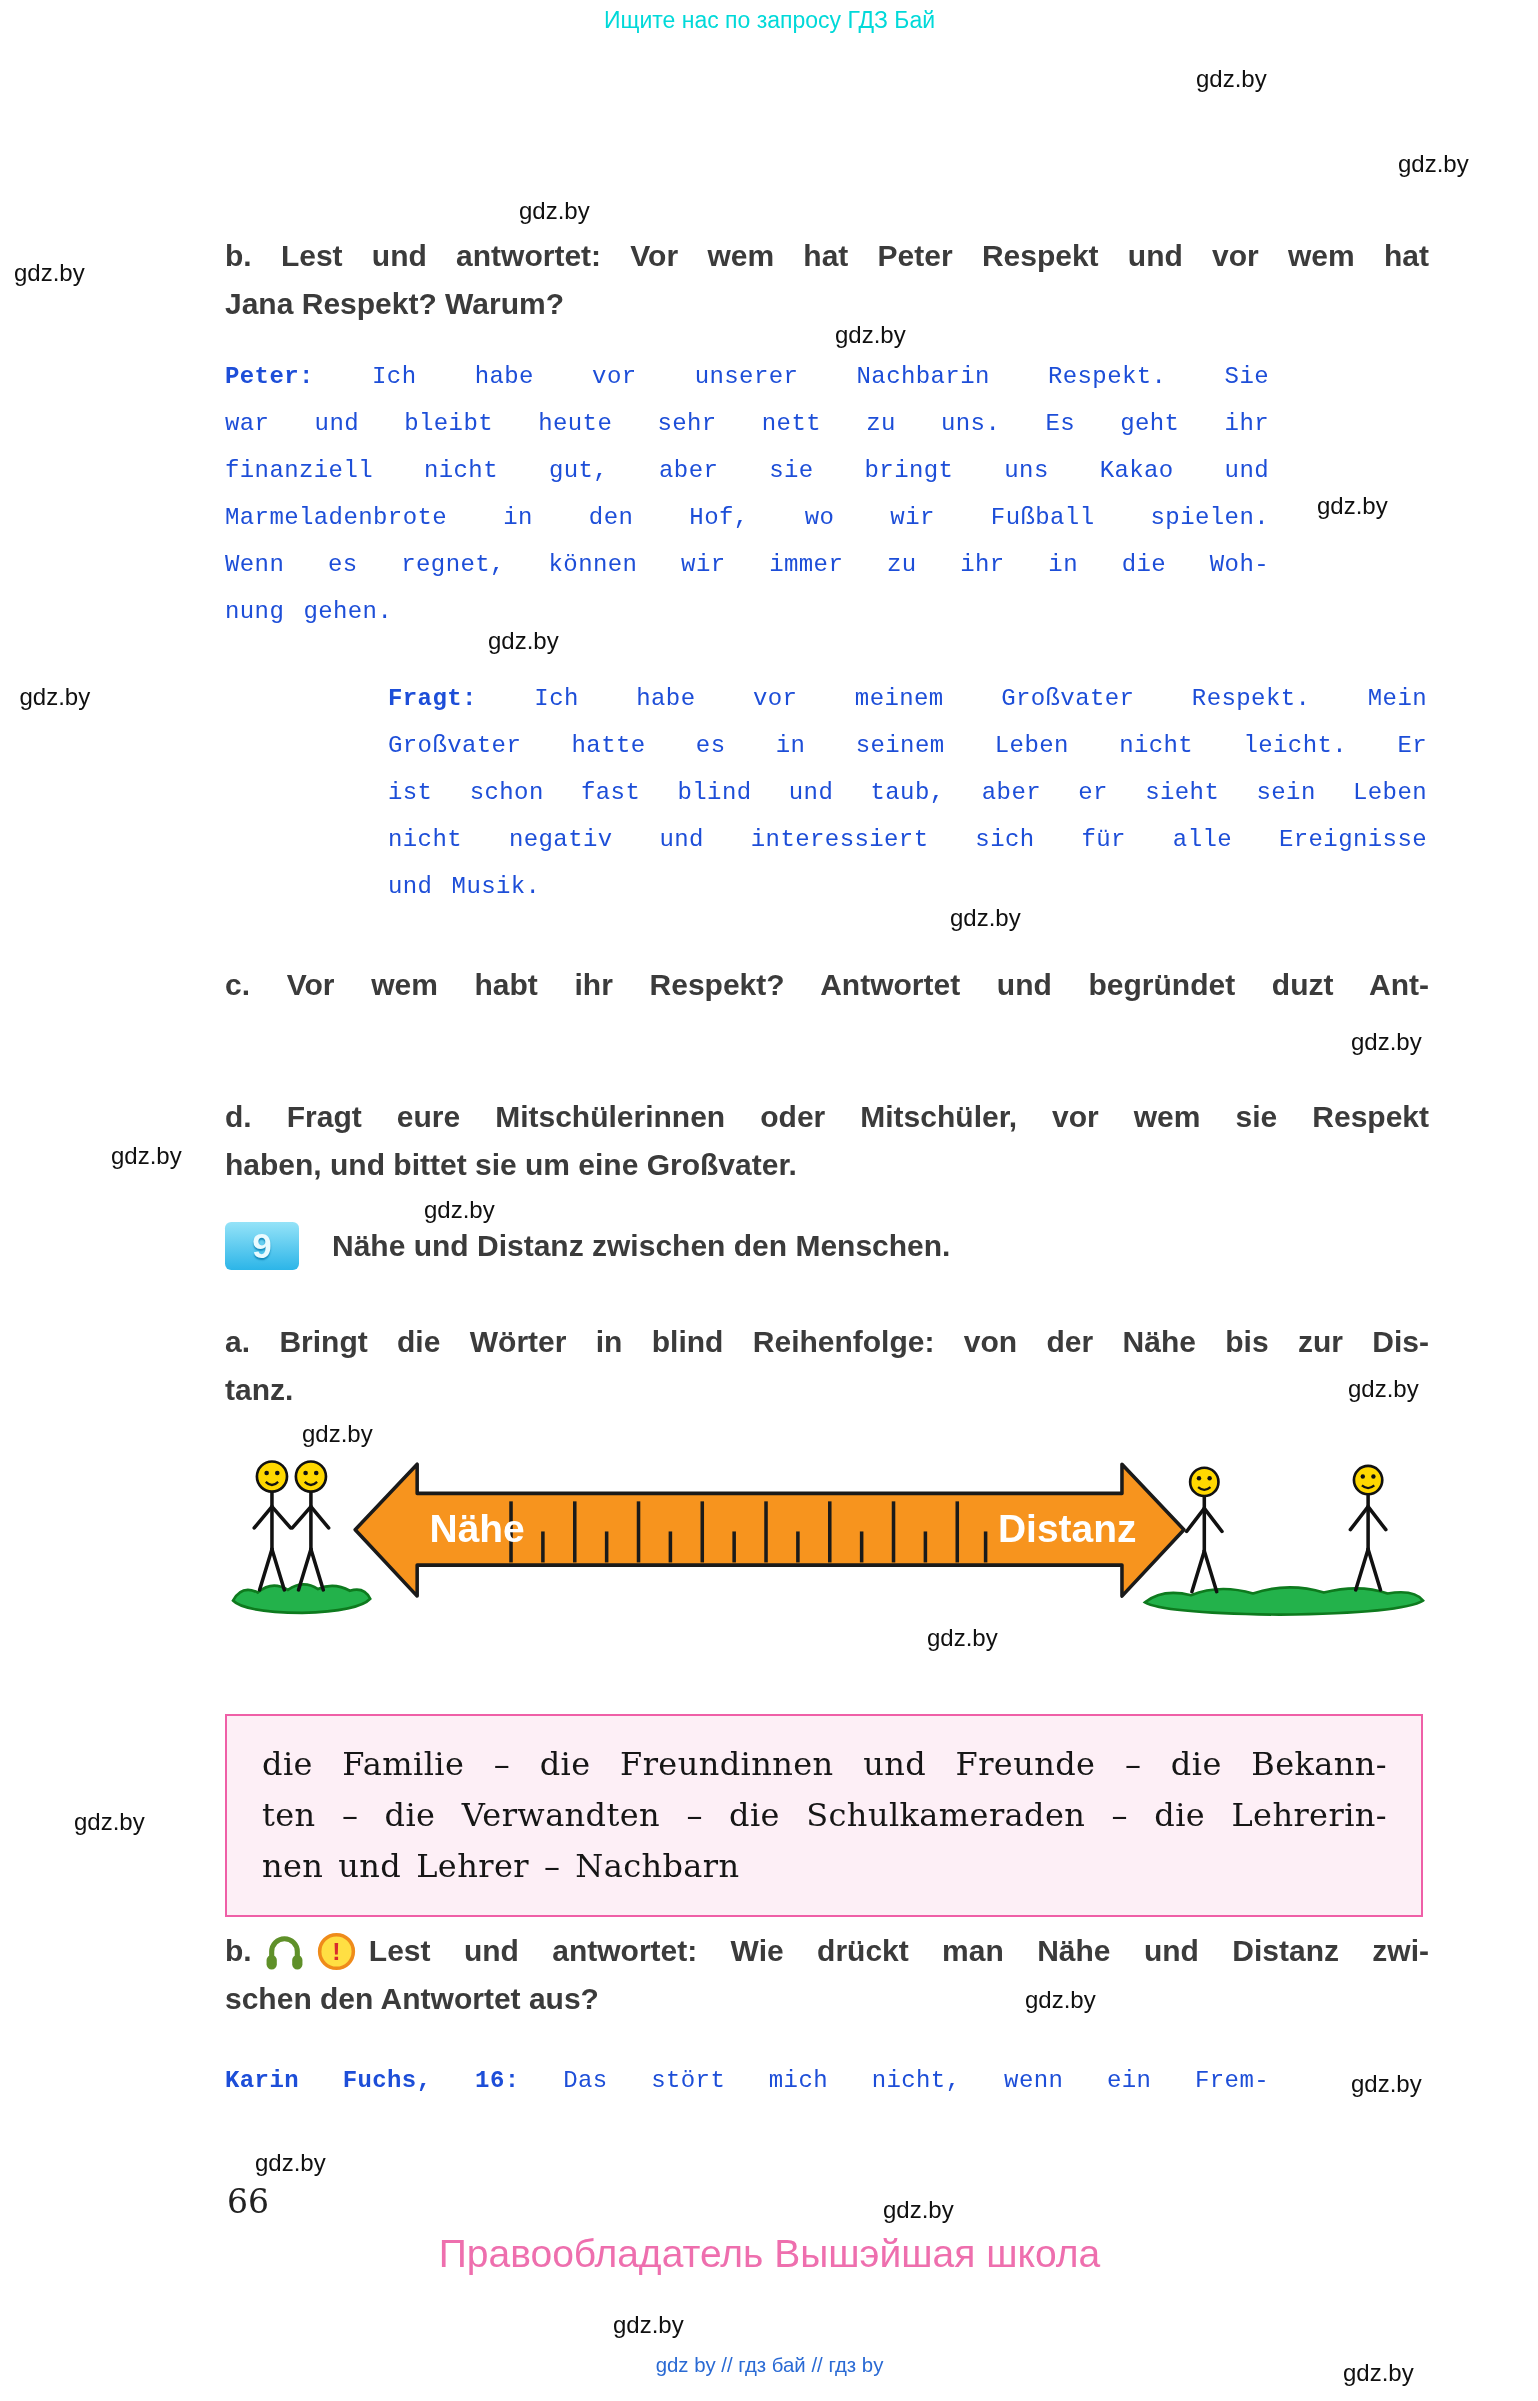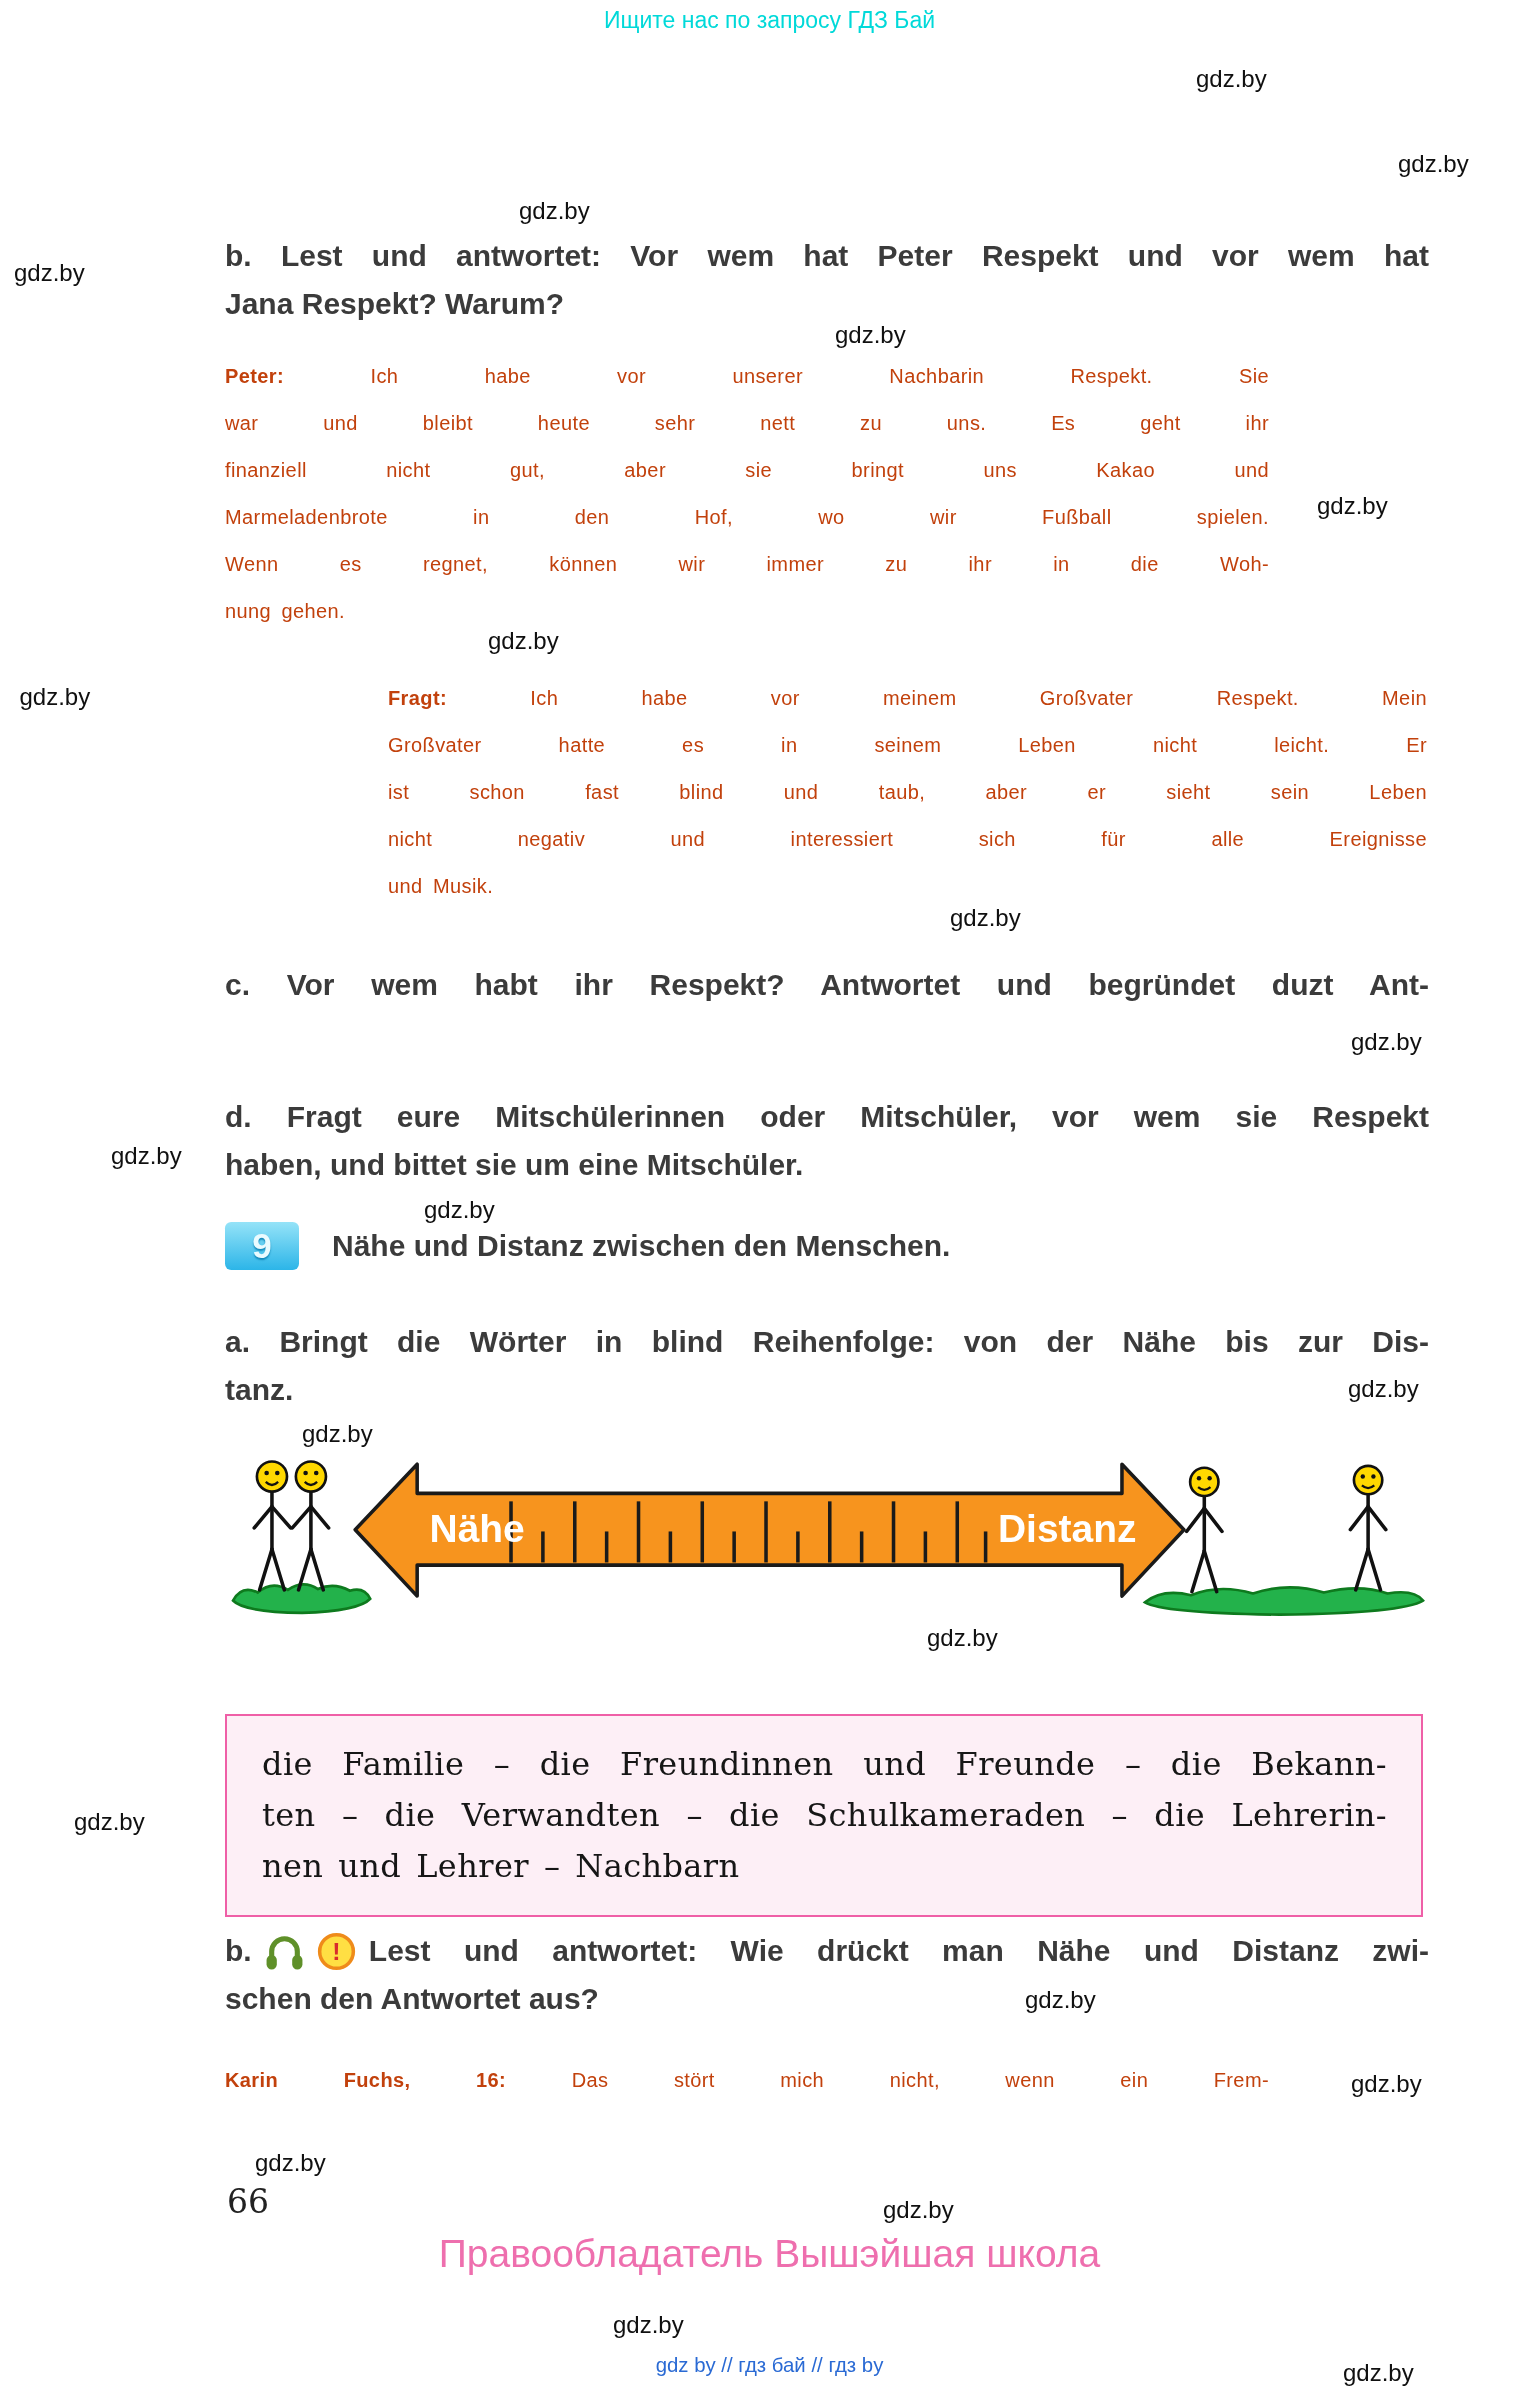--- a/index.html
+++ b/index.html
@@ -15,22 +15,22 @@
   .banner {
     position:absolute; top:7px; left:0; right:0; text-align:center;
     font-size:23px; color:#00d9d9;
   }
   .heading {
     position:absolute; width:1204px; font-weight:700; font-size:30px;
     line-height:48px; color:#3b3b3b; font-family:"Liberation Sans", sans-serif;
   }
   .jl { text-align:justify; text-align-last:justify; }
   .serif {
-    position:absolute; font-family:Liberation Sans, sans-serif; font-size:20px;
-    line-height:47px; color:#c2410c; letter-spacing:0.4px; word-spacing:4.4px;
+    position:absolute; font-family:Liberation Mono, monospace; font-size:24px;
+    line-height:47px; color:#1d4ed8; letter-spacing:0.4px; word-spacing:4.4px;
   }
   .serif b { font-weight:700; }
   .ex9 { position:absolute; left:225px; top:1222px; display:flex; align-items:center; gap:33px; }
   .badge {
     width:74px; height:48px; border-radius:6.2px;
     background:linear-gradient(180deg,#95e3f8,#2cb5e8);
     color:#eafbff; font-size:35px; font-weight:700;
     display:flex; align-items:center; justify-content:center;
     text-shadow:0 1.8px 1.8px #1489ba;
   }
@@ -109,21 +109,21 @@
   <div class="jl">nicht negativ und interessiert sich für alle Ereignisse</div>
   <div>und Musik.</div>
 </div>
 
 <div class="heading" style="left:225px;top:961px">
   <div class="jl">c. Vor wem habt ihr Respekt? Antwortet und begründet duzt Ant-</div>
 </div>
 
 <div class="heading" style="left:225px;top:1093px">
   <div class="jl">d. Fragt eure Mitschülerinnen oder Mitschüler, vor wem sie Respekt</div>
-  <div>haben, und bittet sie um eine Mitschüler.</div>
+  <div>haben, und bittet sie um eine Großvater.</div>
 </div>
 
 <div class="ex9">
   <div class="badge">9</div>
   <div class="title">Nähe und Distanz zwischen den Menschen.</div>
 </div>
 
 <div class="heading" style="left:225px;top:1318px">
   <div class="jl">a. Bringt die Wörter in blind Reihenfolge: von der Nähe bis zur Dis-</div>
   <div>tanz.</div>

